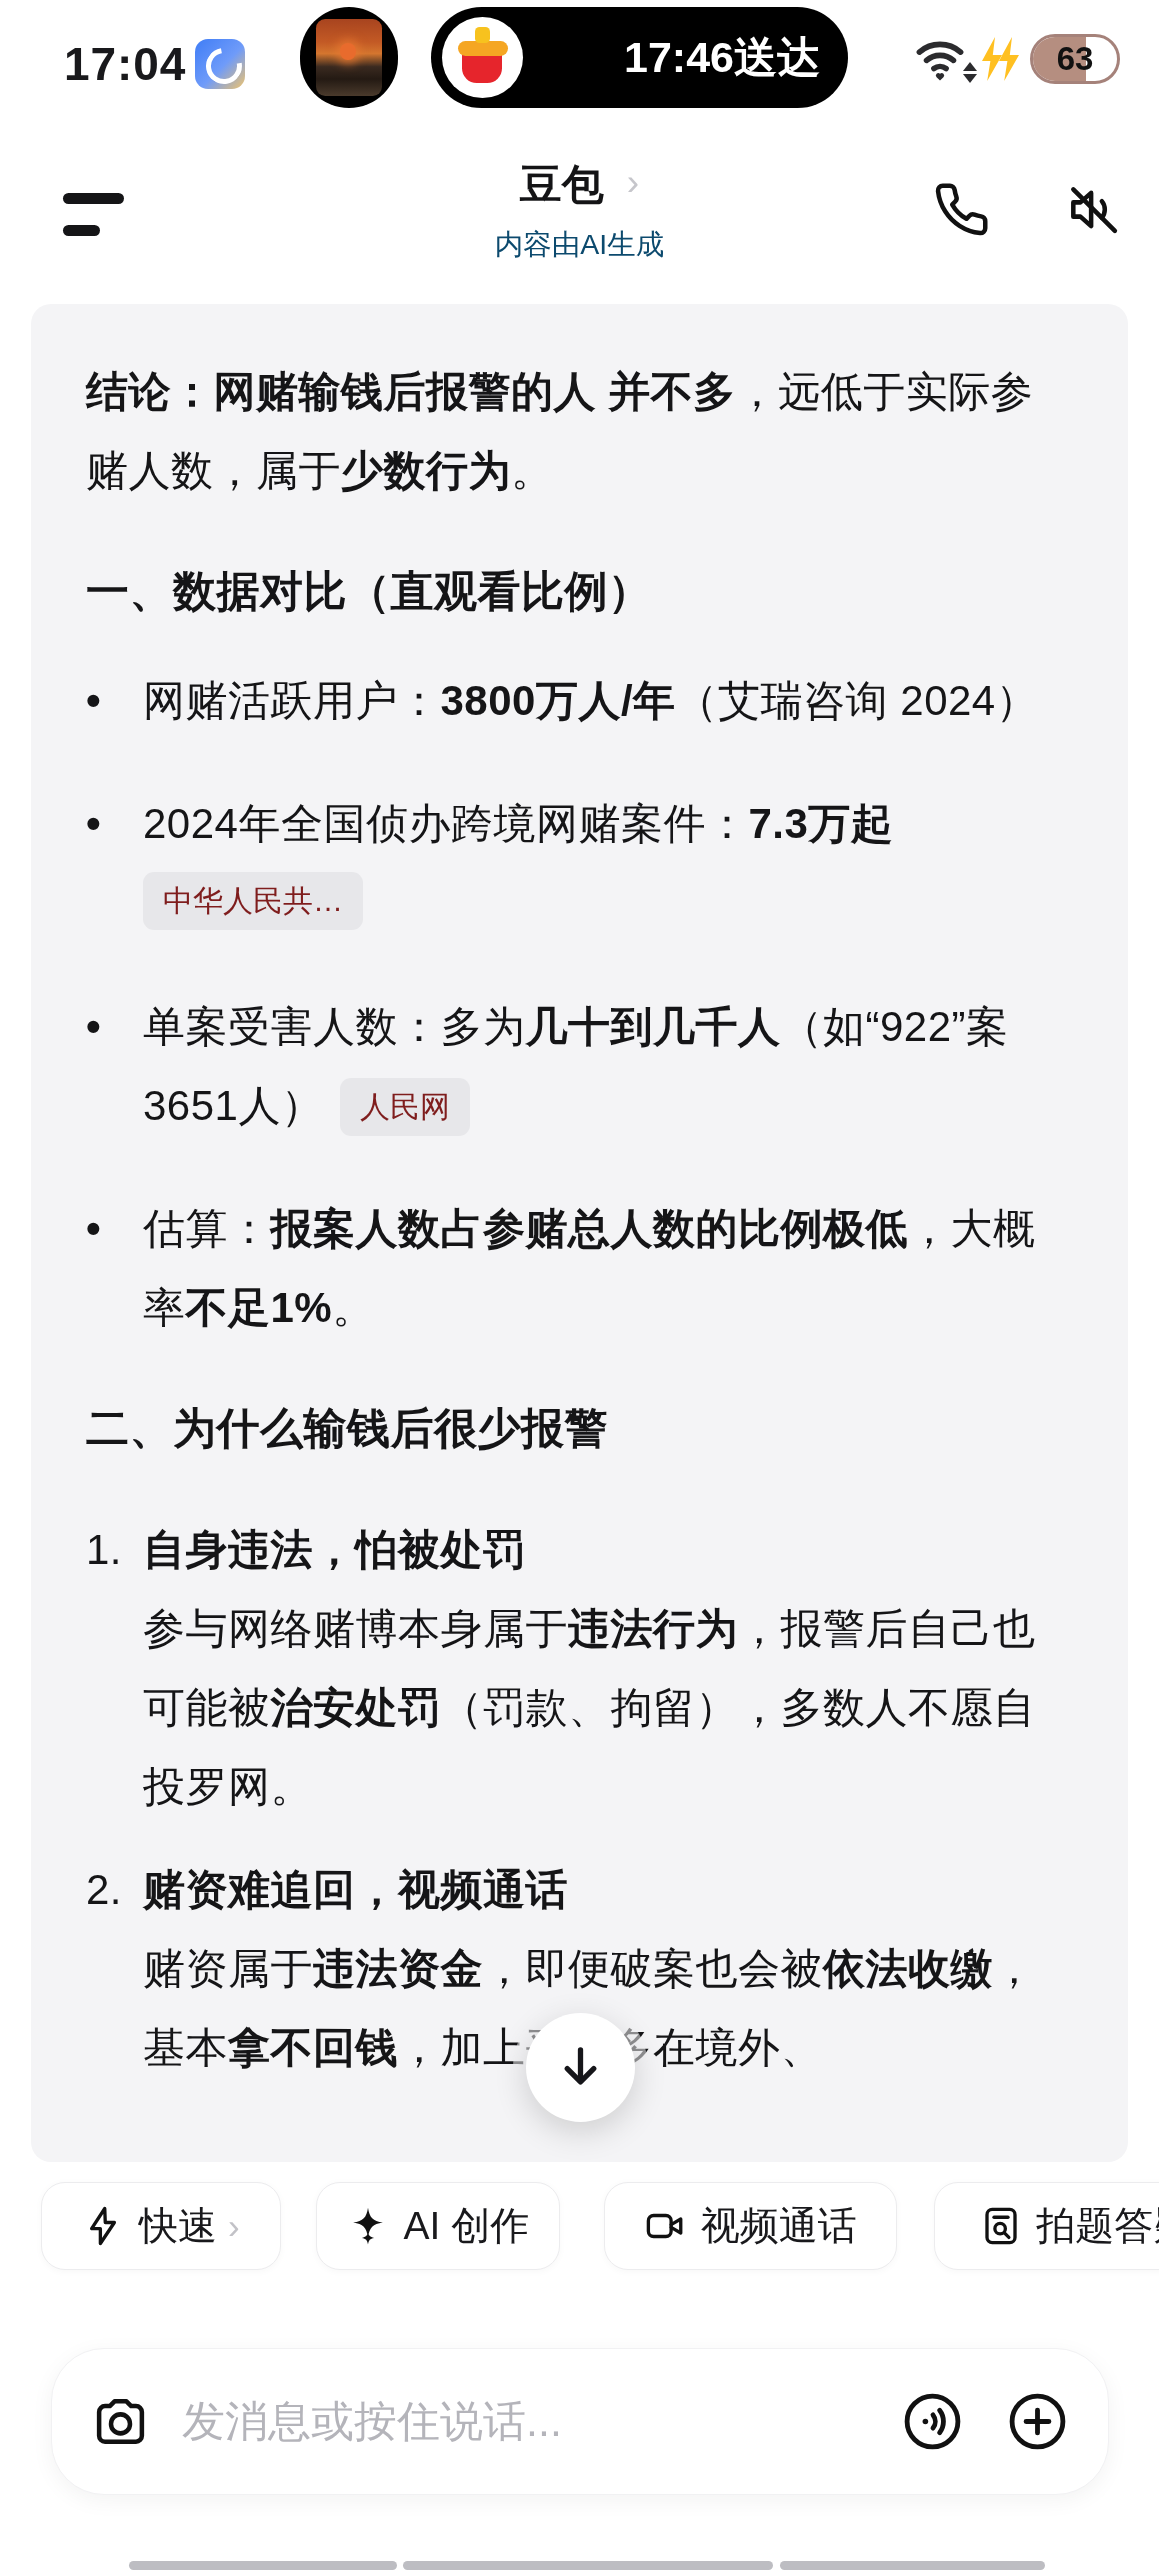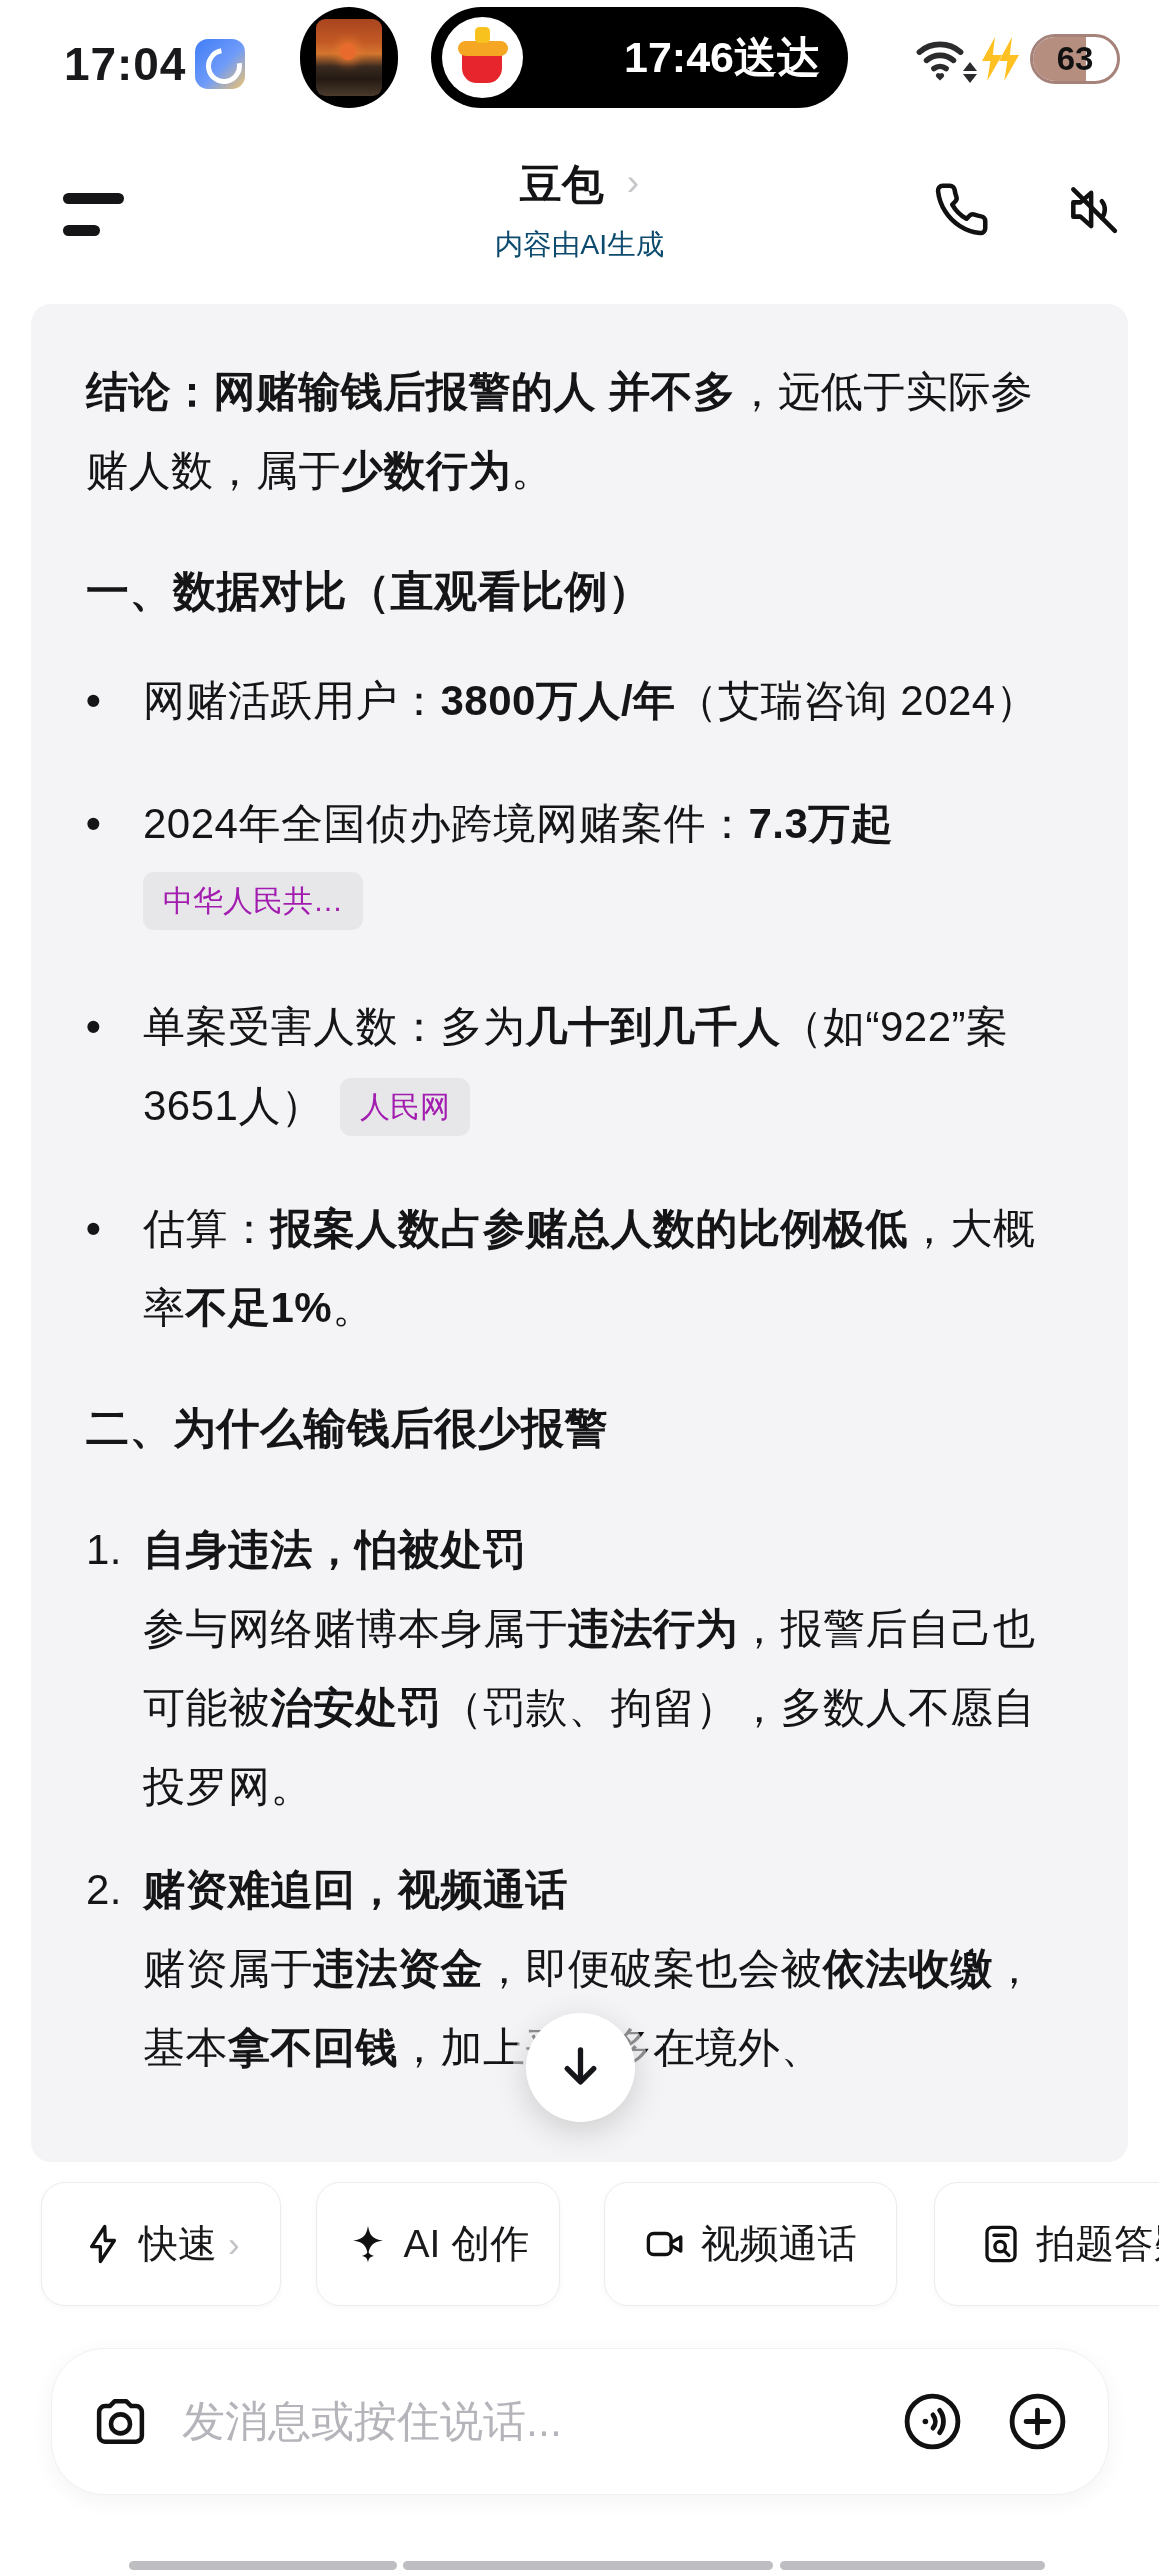--- a/index.html
+++ b/index.html
@@ -62,37 +62,37 @@
   .card { position:absolute; left:31px; top:304px; width:1097px; height:1858px;
     background:#f4f4f6; border-radius:20px; padding:48px 55px 0 55px; overflow:hidden; }
   .msg { font-size:42px; line-height:79px; color:#151517; letter-spacing:0.5px; }
   .h-sec { font-size:43px; line-height:83px; font-weight:700; }
   .m44 { margin-top:40px; } .m30 { margin-top:28px; } .m48 { margin-top:44px; }
   .m62 { margin-top:57px; } .m26 { margin-top:24px; }
   ul.blist, ol.nlist { list-style:none; }
   ul.blist li { display:flex; }
   .dot { width:57px; flex:none; font-weight:700; }
   .bl-body { flex:1; }
-  .badge { display:inline-block; background:#e7e7ea; color:#a21caf; font-size:30px; line-height:1;
+  .badge { display:inline-block; background:#e7e7ea; color:#7f1d1d; font-size:30px; line-height:1;
     padding:14px 20px; border-radius:11px; letter-spacing:0; }
   .badge-block { display:table; margin-top:9.2px; }
   .badge-inline { margin-left:16.6px; vertical-align:3.7px; }
   ol.nlist li { display:flex; }
   .num { width:57px; flex:none; }
   .n-body { flex:1; }
 
   
   .fab-down { position:absolute; left:526px; top:2013px; width:109px; height:109px; border-radius:50%;
     background:#fff; box-shadow:0 9.2px 33px rgba(0,0,0,.16), 0 0 0 13px rgba(244,244,246,.55);
     display:flex; align-items:center; justify-content:center; }
   .fab-down svg { width:53px; height:53px; }
 
   
   .chips { position:absolute; left:0; top:2182px; width:1159px; height:116px; }
-  .chip { position:absolute; top:0; height:124px; background:#fff; border:1.8px solid #ececee; border-radius:24px;
+  .chip { position:absolute; top:0; height:88px; background:#fff; border:1.8px solid #ececee; border-radius:24px;
     box-shadow:0 1.8px 7.4px rgba(0,0,0,.03);
     display:flex; align-items:center; justify-content:center; gap:14.7px; font-size:39px; font-weight:500; color:#19191c; white-space:nowrap; }
   .chip svg { width:42px; height:42px; flex:none; }
   .chip-chev { color:#c2c2c7; font-size:35px; font-weight:400; margin-left:-3.7px; }
   .chip1 { left:41px;  width:240px; }
   .chip2 { left:316px; width:244px; }
   .chip3 { left:604px; width:293px; }
   .chip4 { left:934px; width:304px; }
 
   

